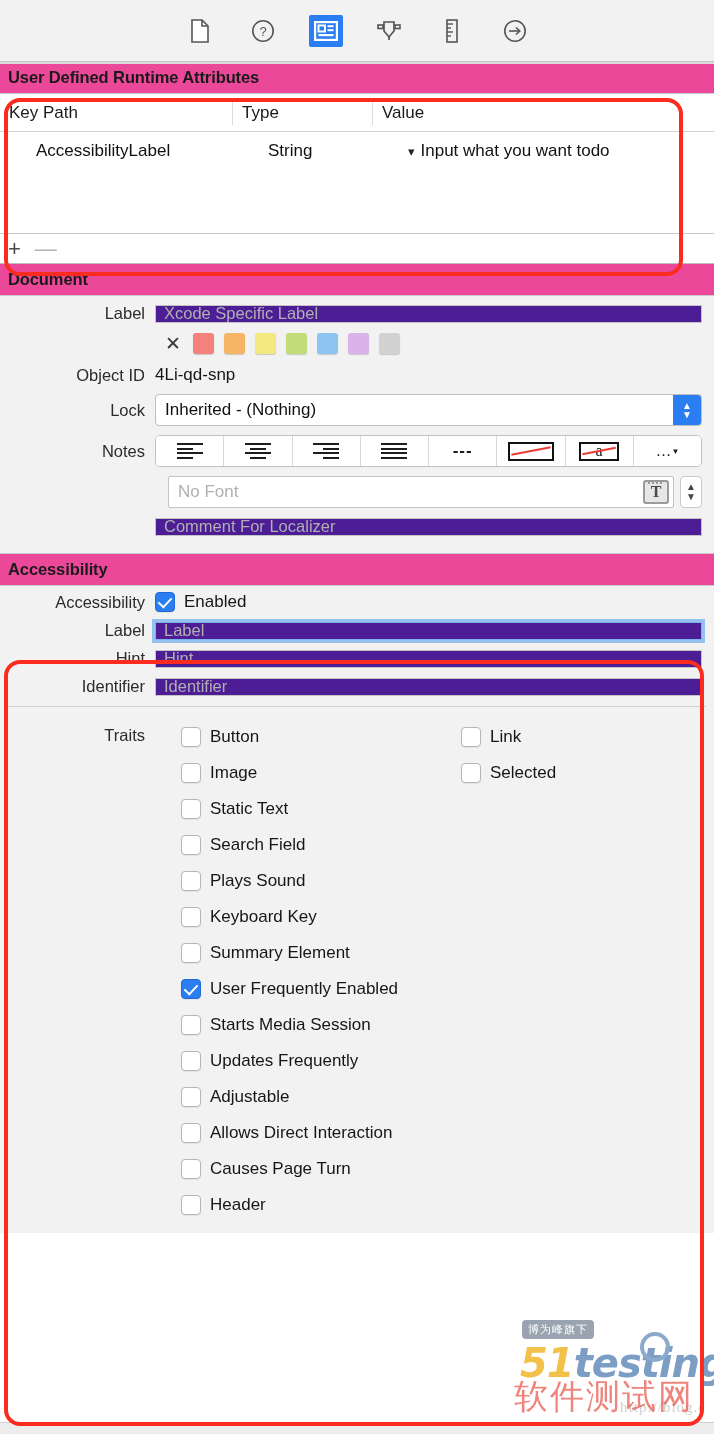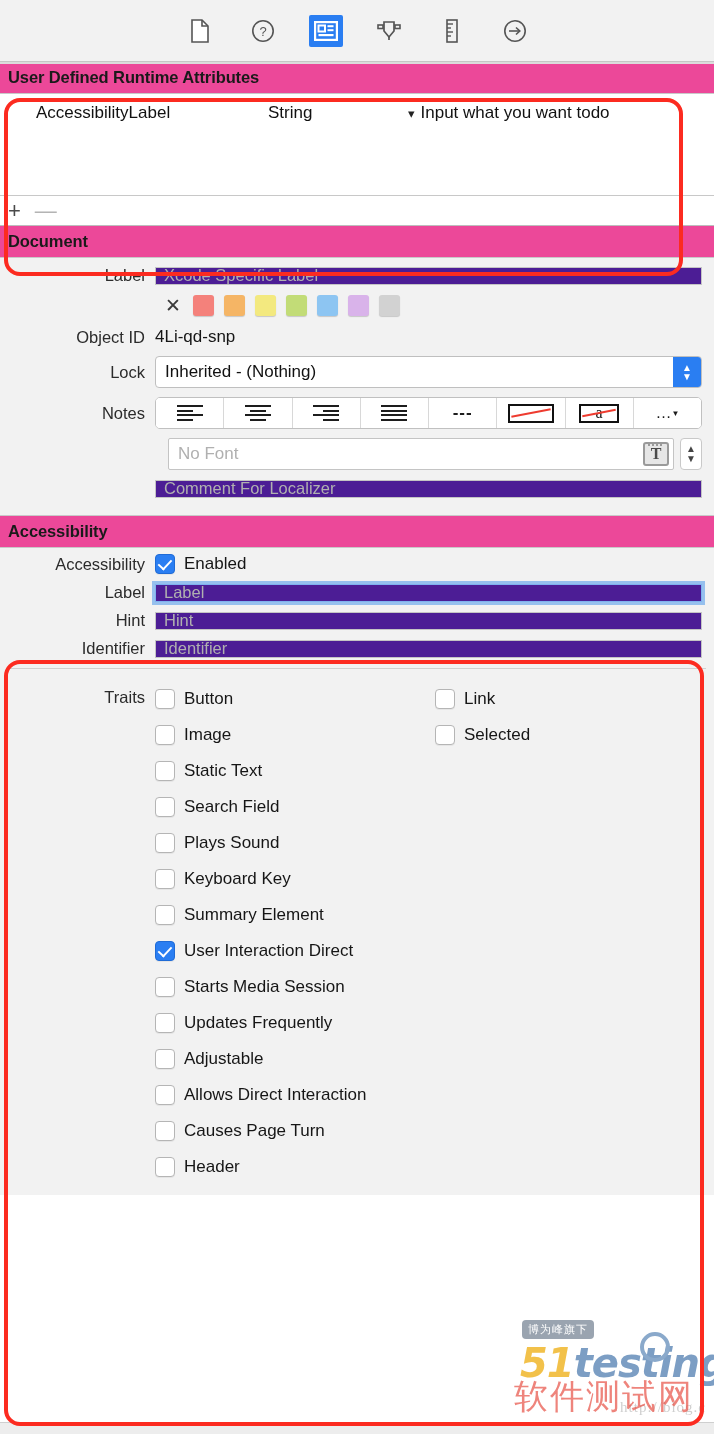--- a/index.html
+++ b/index.html
@@ -185,21 +185,21 @@
   .cb.checked { background:#2a7ef2; border-color:#1f6bd6; }
   .cb.checked::after {
     content:""; width:6px; height:11px; border:solid #fff; border-width:0 2.4px 2.4px 0;
     transform: rotate(43deg) translate(-1px,-1px);
   }
   .cb-label { font-size:17px; color:#161616; margin-left:9px; white-space:nowrap; }
 
   .traits-grid { display:flex; }
   .traits-col-left { width: 280px; }
   .traits-col-right { flex:1; }
-  .trait-item { display:flex; align-items:center; height:36px; }
+  .trait-item { display:flex; align-items:center; height:36px;margin-left:26px; }
 
   .divider-line{ height:1px; background:#d0d0d0; margin:10px 8px 12px 8px; }
 
   
   .watermark {
     position:absolute; right: 4px; bottom: 20px; width:196px; height:96px;
     z-index: 25; pointer-events:none;
   }
   .wm-badge {
     position:absolute; left:8px; top:2px;
@@ -283,20 +283,25 @@
       <path d="M13 8.5 L16.8 12 L13 15.5" fill="none" stroke="#555" stroke-width="1.6"></path>
     </svg>
   </div>
 </div>
 
 <div class="hdr-band">
   <div class="section-head">User Defined Runtime Attributes</div>
 </div>
 
 <div class="udra-wrap">
+  <div class="udra-header">
+    <div class="cell col-key">Key Path</div>
+    <div class="cell col-type">Type</div>
+    <div class="cell col-value">Value</div>
+  </div>
   <div class="udra-body">
     <div class="udra-row">
       <div class="cell col-key">AccessibilityLabel</div>
       <div class="cell col-type">String</div>
       <div class="cell col-value">
         <span class="stepper-glyph">▾<br></span>
         <span>Input what you want todo</span>
       </div>
     </div>
   </div>
@@ -469,21 +474,21 @@
           <div class="trait-item">
             <span class="cb"></span>
             <span class="cb-label">Keyboard Key</span>
           </div>
           <div class="trait-item">
             <span class="cb"></span>
             <span class="cb-label">Summary Element</span>
           </div>
           <div class="trait-item">
             <span class="cb checked"></span>
-            <span class="cb-label">User Interaction Direct</span>
+            <span class="cb-label">User Frequently Enabled</span>
           </div>
           <div class="trait-item">
             <span class="cb"></span>
             <span class="cb-label">Starts Media Session</span>
           </div>
           <div class="trait-item">
             <span class="cb"></span>
             <span class="cb-label">Updates Frequently</span>
           </div>
           <div class="trait-item">

